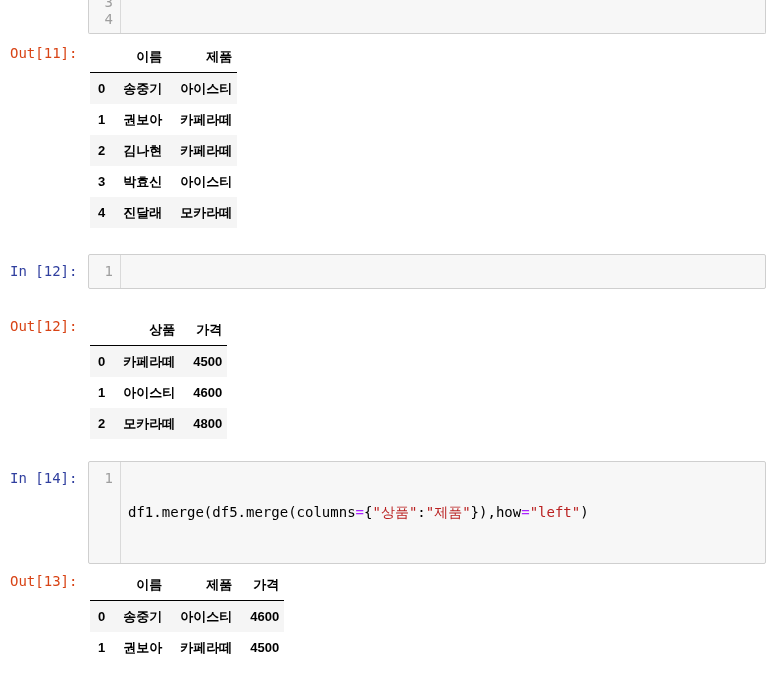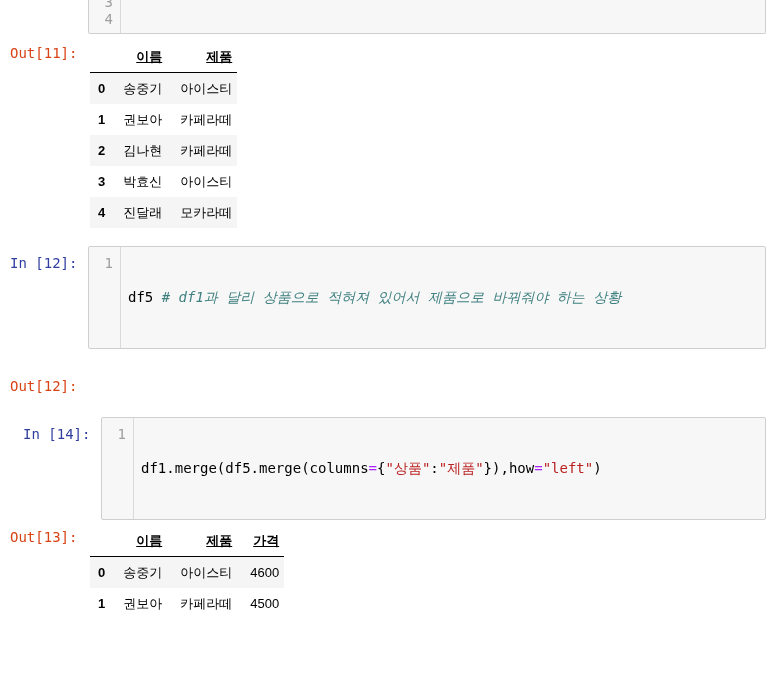--- a/index.html
+++ b/index.html
@@ -53,37 +53,36 @@
   .cell-cut { height: 34px; overflow: hidden; border-top: none; border-radius: 0 0 2px 2px; }
   .cell-cut .gutter, .cell-cut .code-body { padding-top: 0; margin-top: -6px; }
 
   
   .df {
     border-collapse: collapse;
     margin-left: 2px;
     font-size: 13px; line-height: 15px; color: #000;
     border: none;
   }
-  .df th, .df td { text-align: right; vertical-align: middle; }
+  .df th, .df td { text-align: right; vertical-align: middle; font-weight: bold; }
   .df thead th {
     font-weight: bold;
     padding: 5px 5px 8px 13px;
     border-bottom: 1.5px solid #000;
-    text-decoration: underline;
   }
   .df tbody th { font-weight: bold; padding: 8px 5px 8px 8px; }
   .df td { padding: 8px 5px 8px 13px; }
   .df tbody tr:nth-child(odd) { background: #F5F5F5; }
 
   
   .m-top   { margin-bottom: 10px; }
-  .m-out11 { margin-bottom: 18px; }
+  .m-out11 { margin-bottom: 26px; }
   .m-in12  { margin-bottom: 8px; justify-content: space-between; }
   .m-out12 { margin-bottom: 22px; margin-top: 28px; }
-  .m-in14  { margin-bottom: 8px; padding-left: 13px; }
+  .m-in14  { margin-bottom: 8px; }
   .m-out14 { margin-bottom: 17px; }
 </style>
 </head>
 <body>
 
 <div class="nb">
 
   <div class="row m-top">
     <div class="prompt-col"></div>
     <div class="content-col">
@@ -142,29 +141,54 @@
     </div>
   </div>
 
   <div class="row m-in12">
     <div class="prompt-col in-prompt">In [12]:</div>
     <div class="content-col">
       <div class="code-cell">
         <div class="gutter">
           <div class="code-line">1</div>
         </div>
-        <div class="code-body">
-          <div class="code-line"><span>df5 </span><span class="cm-comment"># df1과 달리 상품으로 적혀져 있어서 제품으로 바꿔줘야 하는 상황</span></div>
-        </div>
       </div>
     </div>
   </div>
 
   <div class="row m-out12">
     <div class="prompt-col out-prompt">Out[12]:</div>
+    <div class="content-col">
+      <table class="df">
+        <thead>
+          <tr>
+            <th></th>
+            <th>상품</th>
+            <th>가격</th>
+          </tr>
+        </thead>
+        <tbody>
+          <tr>
+            <th>0</th>
+            <td>카페라떼</td>
+            <td>4500</td>
+          </tr>
+          <tr>
+            <th>1</th>
+            <td>아이스티</td>
+            <td>4600</td>
+          </tr>
+          <tr>
+            <th>2</th>
+            <td>모카라떼</td>
+            <td>4800</td>
+          </tr>
+        </tbody>
+      </table>
+    </div>
   </div>
 
   <div class="row m-in14">
     <div class="prompt-col in-prompt">In [14]:</div>
     <div class="content-col">
       <div class="code-cell">
         <div class="gutter">
           <div class="code-line">1</div>
         </div>
         <div class="code-body">

